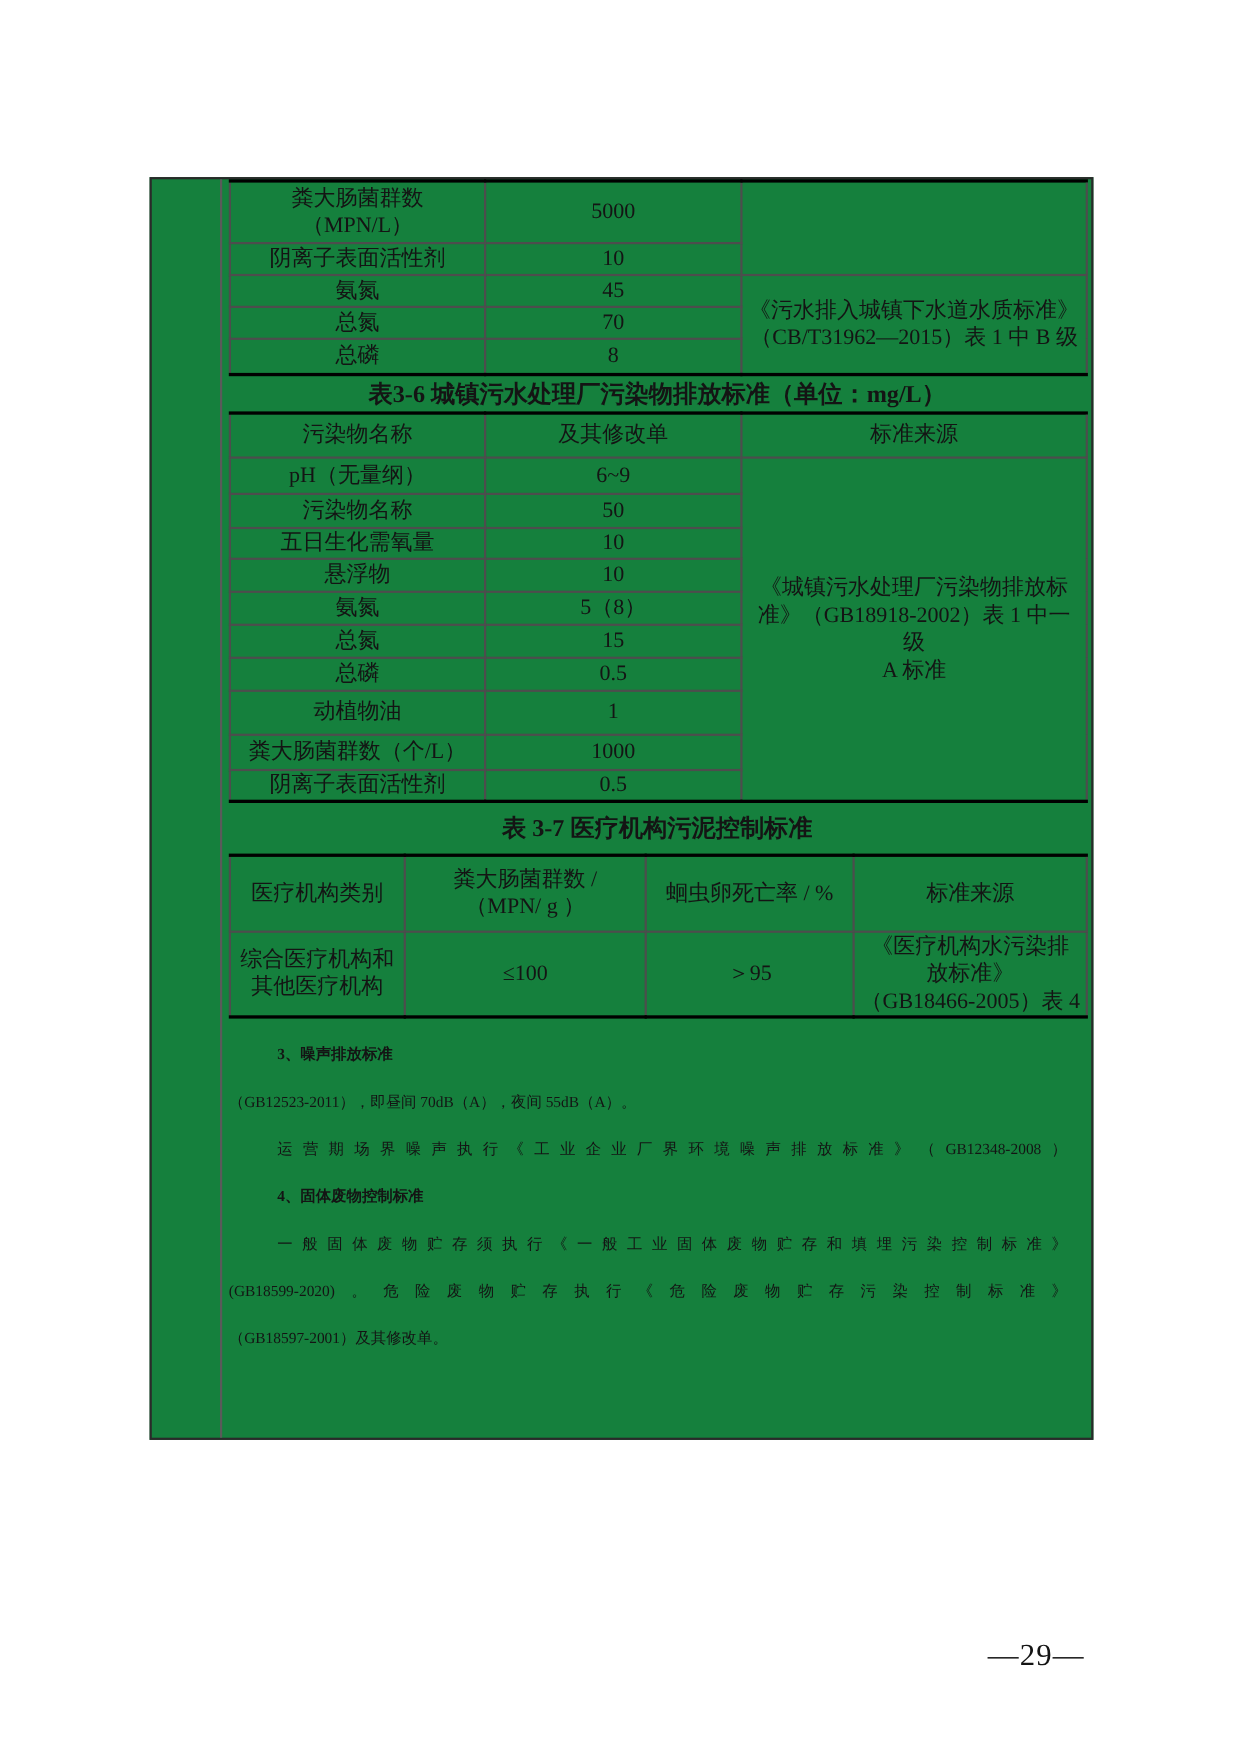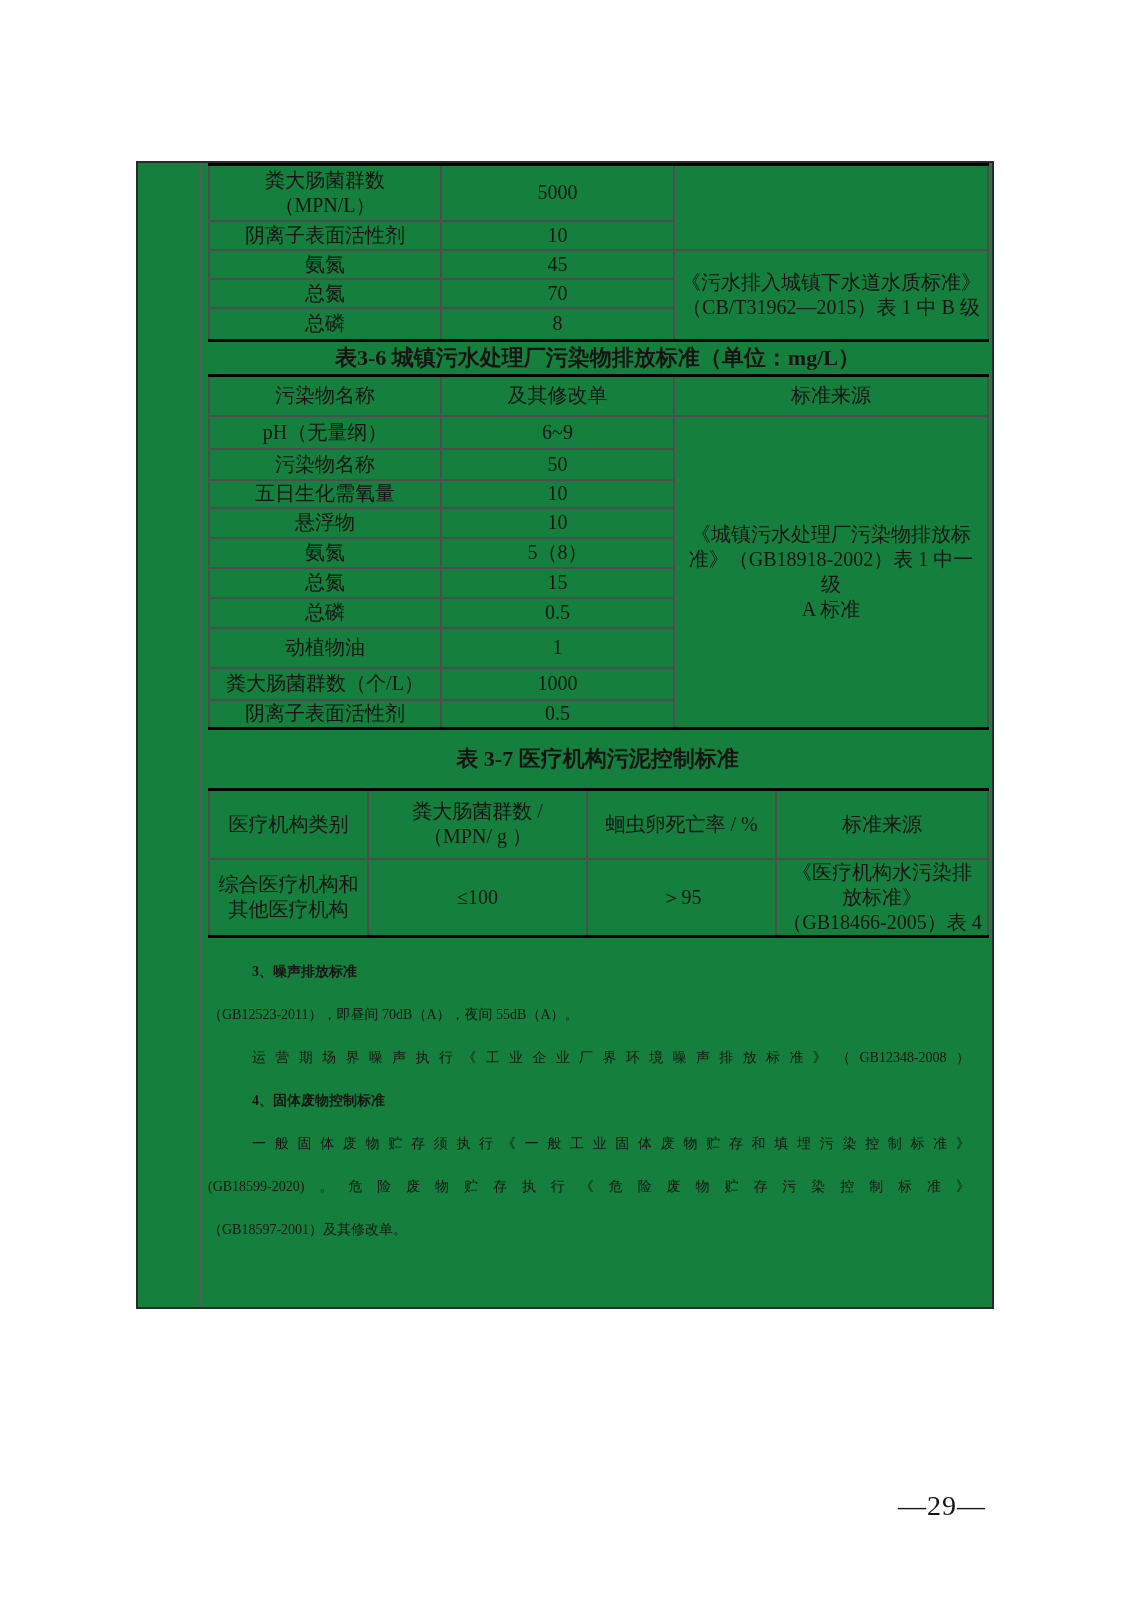--- a/index.html
+++ b/index.html
@@ -24,21 +24,21 @@
     font-size:20px;line-height:25px;font-weight:400;
     border:2px solid #4d4d4d;box-sizing:border-box;
   }
   .bold-top{border-top:3px solid #000;}
   .bold-bottom{border-bottom:3px solid #000;}
   .ttl{
     width:779px;display:flex;align-items:center;justify-content:center;
     font-weight:700;font-size:22px;
   }
   .ttl36{height:32px;}
-  .ttl37{height:58px;}
+  .ttl37{height:46px;}
   .pre{white-space:pre-line;}
   .textblock{width:762px;padding-top:12px;}
   .tline{height:43px;line-height:43px;font-size:14px;overflow:hidden;}
   .b{font-weight:700;}
   .ind{padding-left:44px;}
   .j{text-align:justify;text-align-last:justify;}
   .pageno{
     position:absolute;left:898px;top:1490px;font-size:28px;letter-spacing:1px;
   }
 </style>

